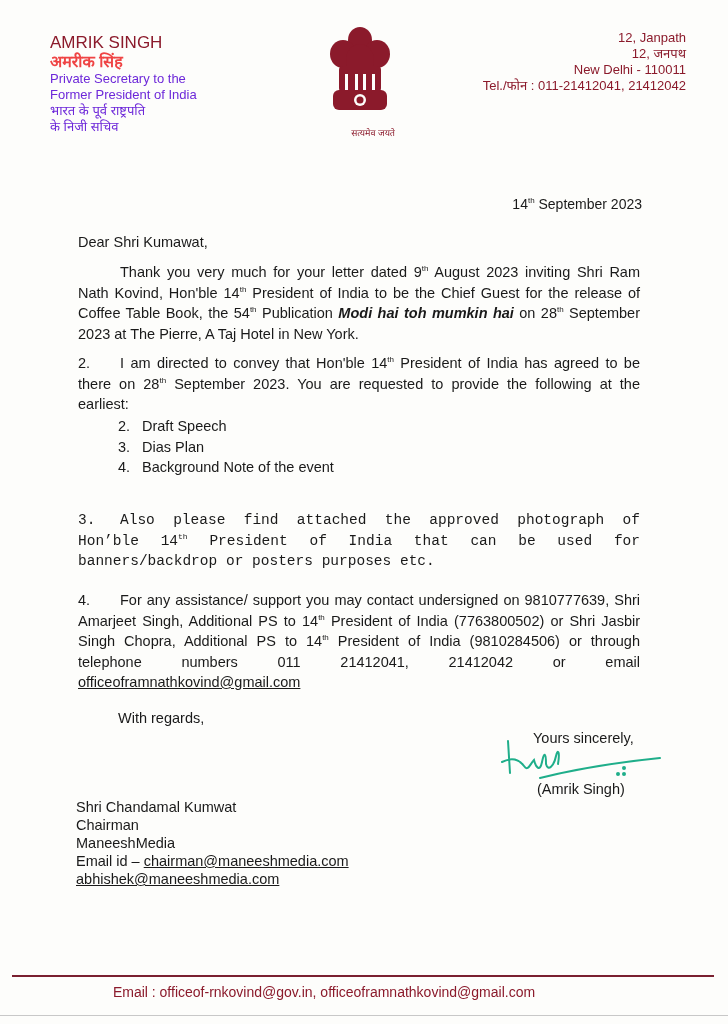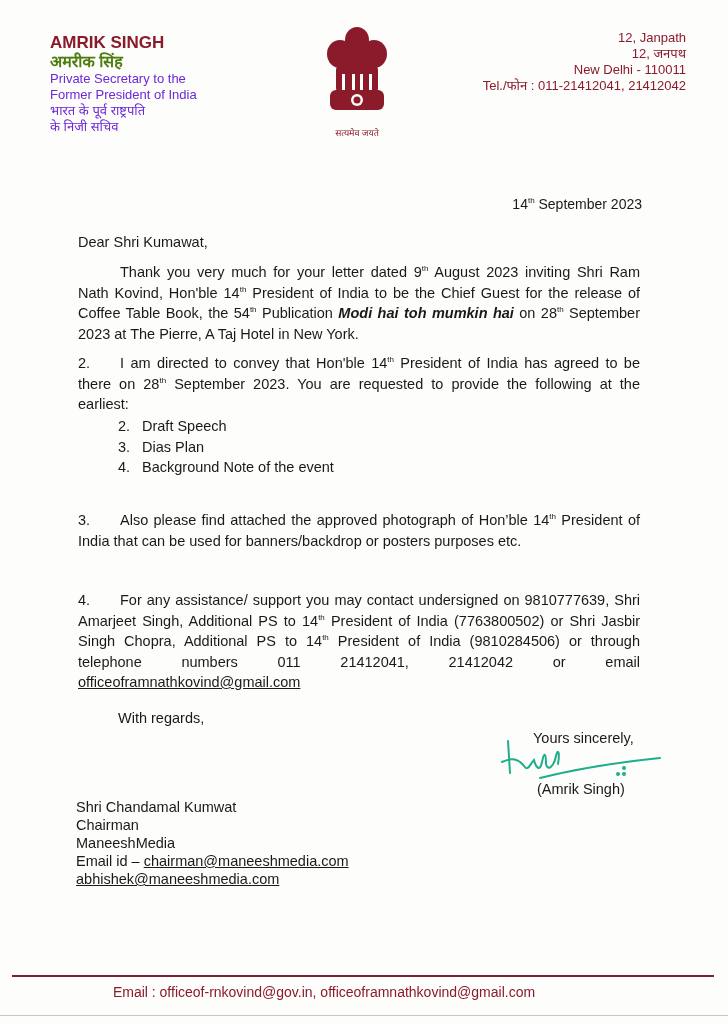--- a/index.html
+++ b/index.html
@@ -1,36 +1,36 @@
 <!DOCTYPE html>
 <html><head>
 <meta charset="utf-8">
 <style>
   html, body { margin: 0; padding: 0; }
   body {
     width: 728px; height: 1024px; background: #fdfdfb; position: relative; overflow: hidden;
     font-family: "Liberation Sans", sans-serif; color: #1a1a1a;
   }
   .lh-left { position: absolute; left: 50px; top: 33px; line-height: 16px; }
-  .lh-name { font-size: 17px; font-weight: bold; color: #8b1a2b; line-height: 19px; }
-  .lh-hindi-name { font-size: 16px; font-weight: bold; color: #4d7c0f; line-height: 19px; }
+  .lh-name { font-size: 17px; font-weight: normal; color: #8b1a2b; line-height: 19px; }
+  .lh-hindi-name { font-size: 16px; font-weight: bold; color: #ef4444; line-height: 19px; }
   .lh-sub { font-size: 13px; color: #6d28d9; line-height: 16px; }
-  .emblem { position: absolute; left: 312px; top: 22px; width: 90px; height: 118px; text-align: center; font-family: Liberation Serif, serif; }
+  .emblem { position: absolute; left: 305px; top: 22px; width: 90px; height: 118px; text-align: right; }
   .emblem-motto { font-size: 9px; color: #8b1a2b; margin-top: 2px; }
   .lh-right { position: absolute; right: 42px; top: 30px; text-align: right; font-size: 13px; color: #8b1a2b; line-height: 16px; margin-left: 36px; }
   .date { position: absolute; right: 86px; top: 196px; font-size: 14px; }
   sup { font-size: 8px; vertical-align: 6px; line-height: 0; }
   .body { position: absolute; left: 78px; width: 562px; font-size: 14.5px; line-height: 20.5px; }
   .salutation { top: 232px; }
   .p1 { top: 262px; text-align: justify; text-indent: 42px; }
   .p2 { top: 353px; text-align: justify; }
   .num { display: inline-block; width: 42px; }
   .list { position: absolute; left: 118px; top: 416px; font-size: 14.5px; line-height: 20.5px; margin: 0; padding: 0; list-style: none; }
   .list li span.n { display: inline-block; width: 24px; }
-  .p3 { top: 510px; text-align: justify; }
+  .p3 { top: 510px; text-align: justify; font-family: Liberation Mono, monospace; }
   .p4 { top: 590px; text-align: justify; }
   .regards { position: absolute; left: 118px; top: 710px; font-size: 14.5px; }
   .yours { position: absolute; left: 533px; top: 730px; font-size: 14.5px; }
   .signature { position: absolute; left: 500px; top: 738px; width: 170px; height: 50px; }
   .signer { position: absolute; left: 537px; top: 781px; font-size: 14.5px; }
   .addressee { position: absolute; left: 76px; top: 798px; font-size: 14.5px; line-height: 18px; }
   a, .link { color: #1a1a1a; text-decoration: underline; text-align: right; }
   .footer-rule { position: absolute; left: 12px; right: 14px; top: 975px; height: 2px; background: #7a2030; }
   .footer { position: absolute; left: 0; width: 648px; top: 984px; text-align: center; font-size: 14px; color: #8b1a2b; }
   .footer-rule2 { position: absolute; left: 0; right: 0; top: 1015px; height: 1px; background: #c8c8c8; }

